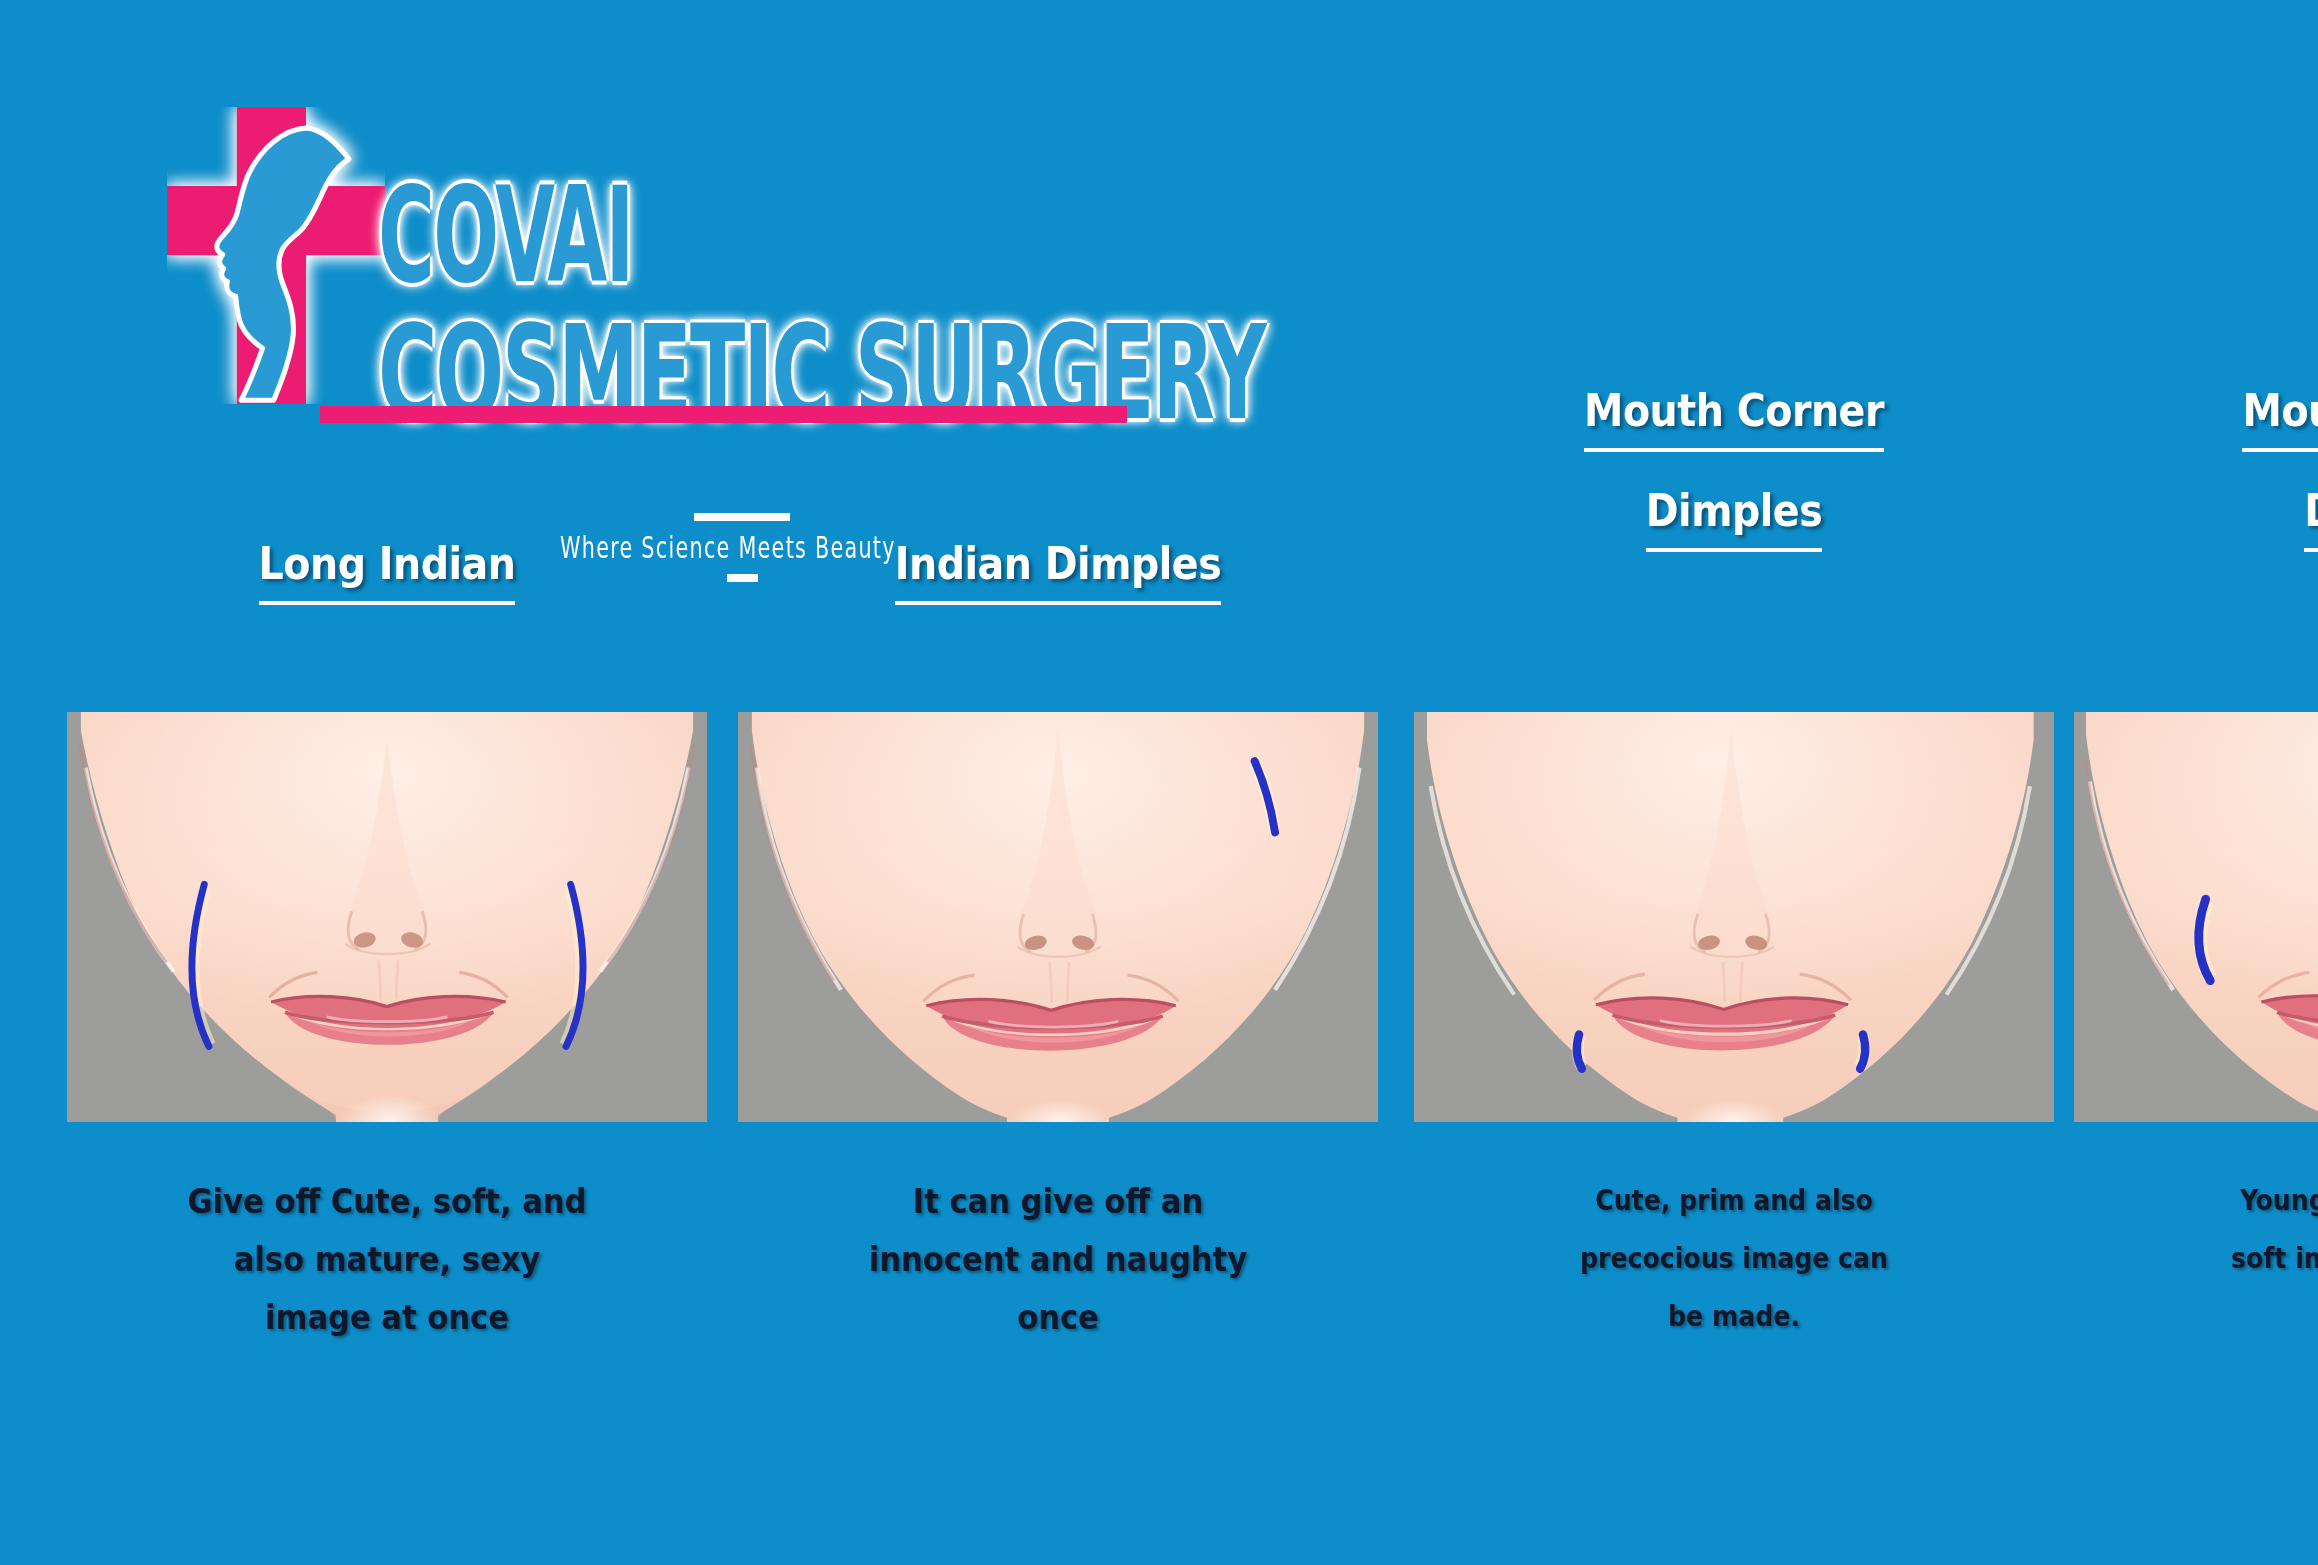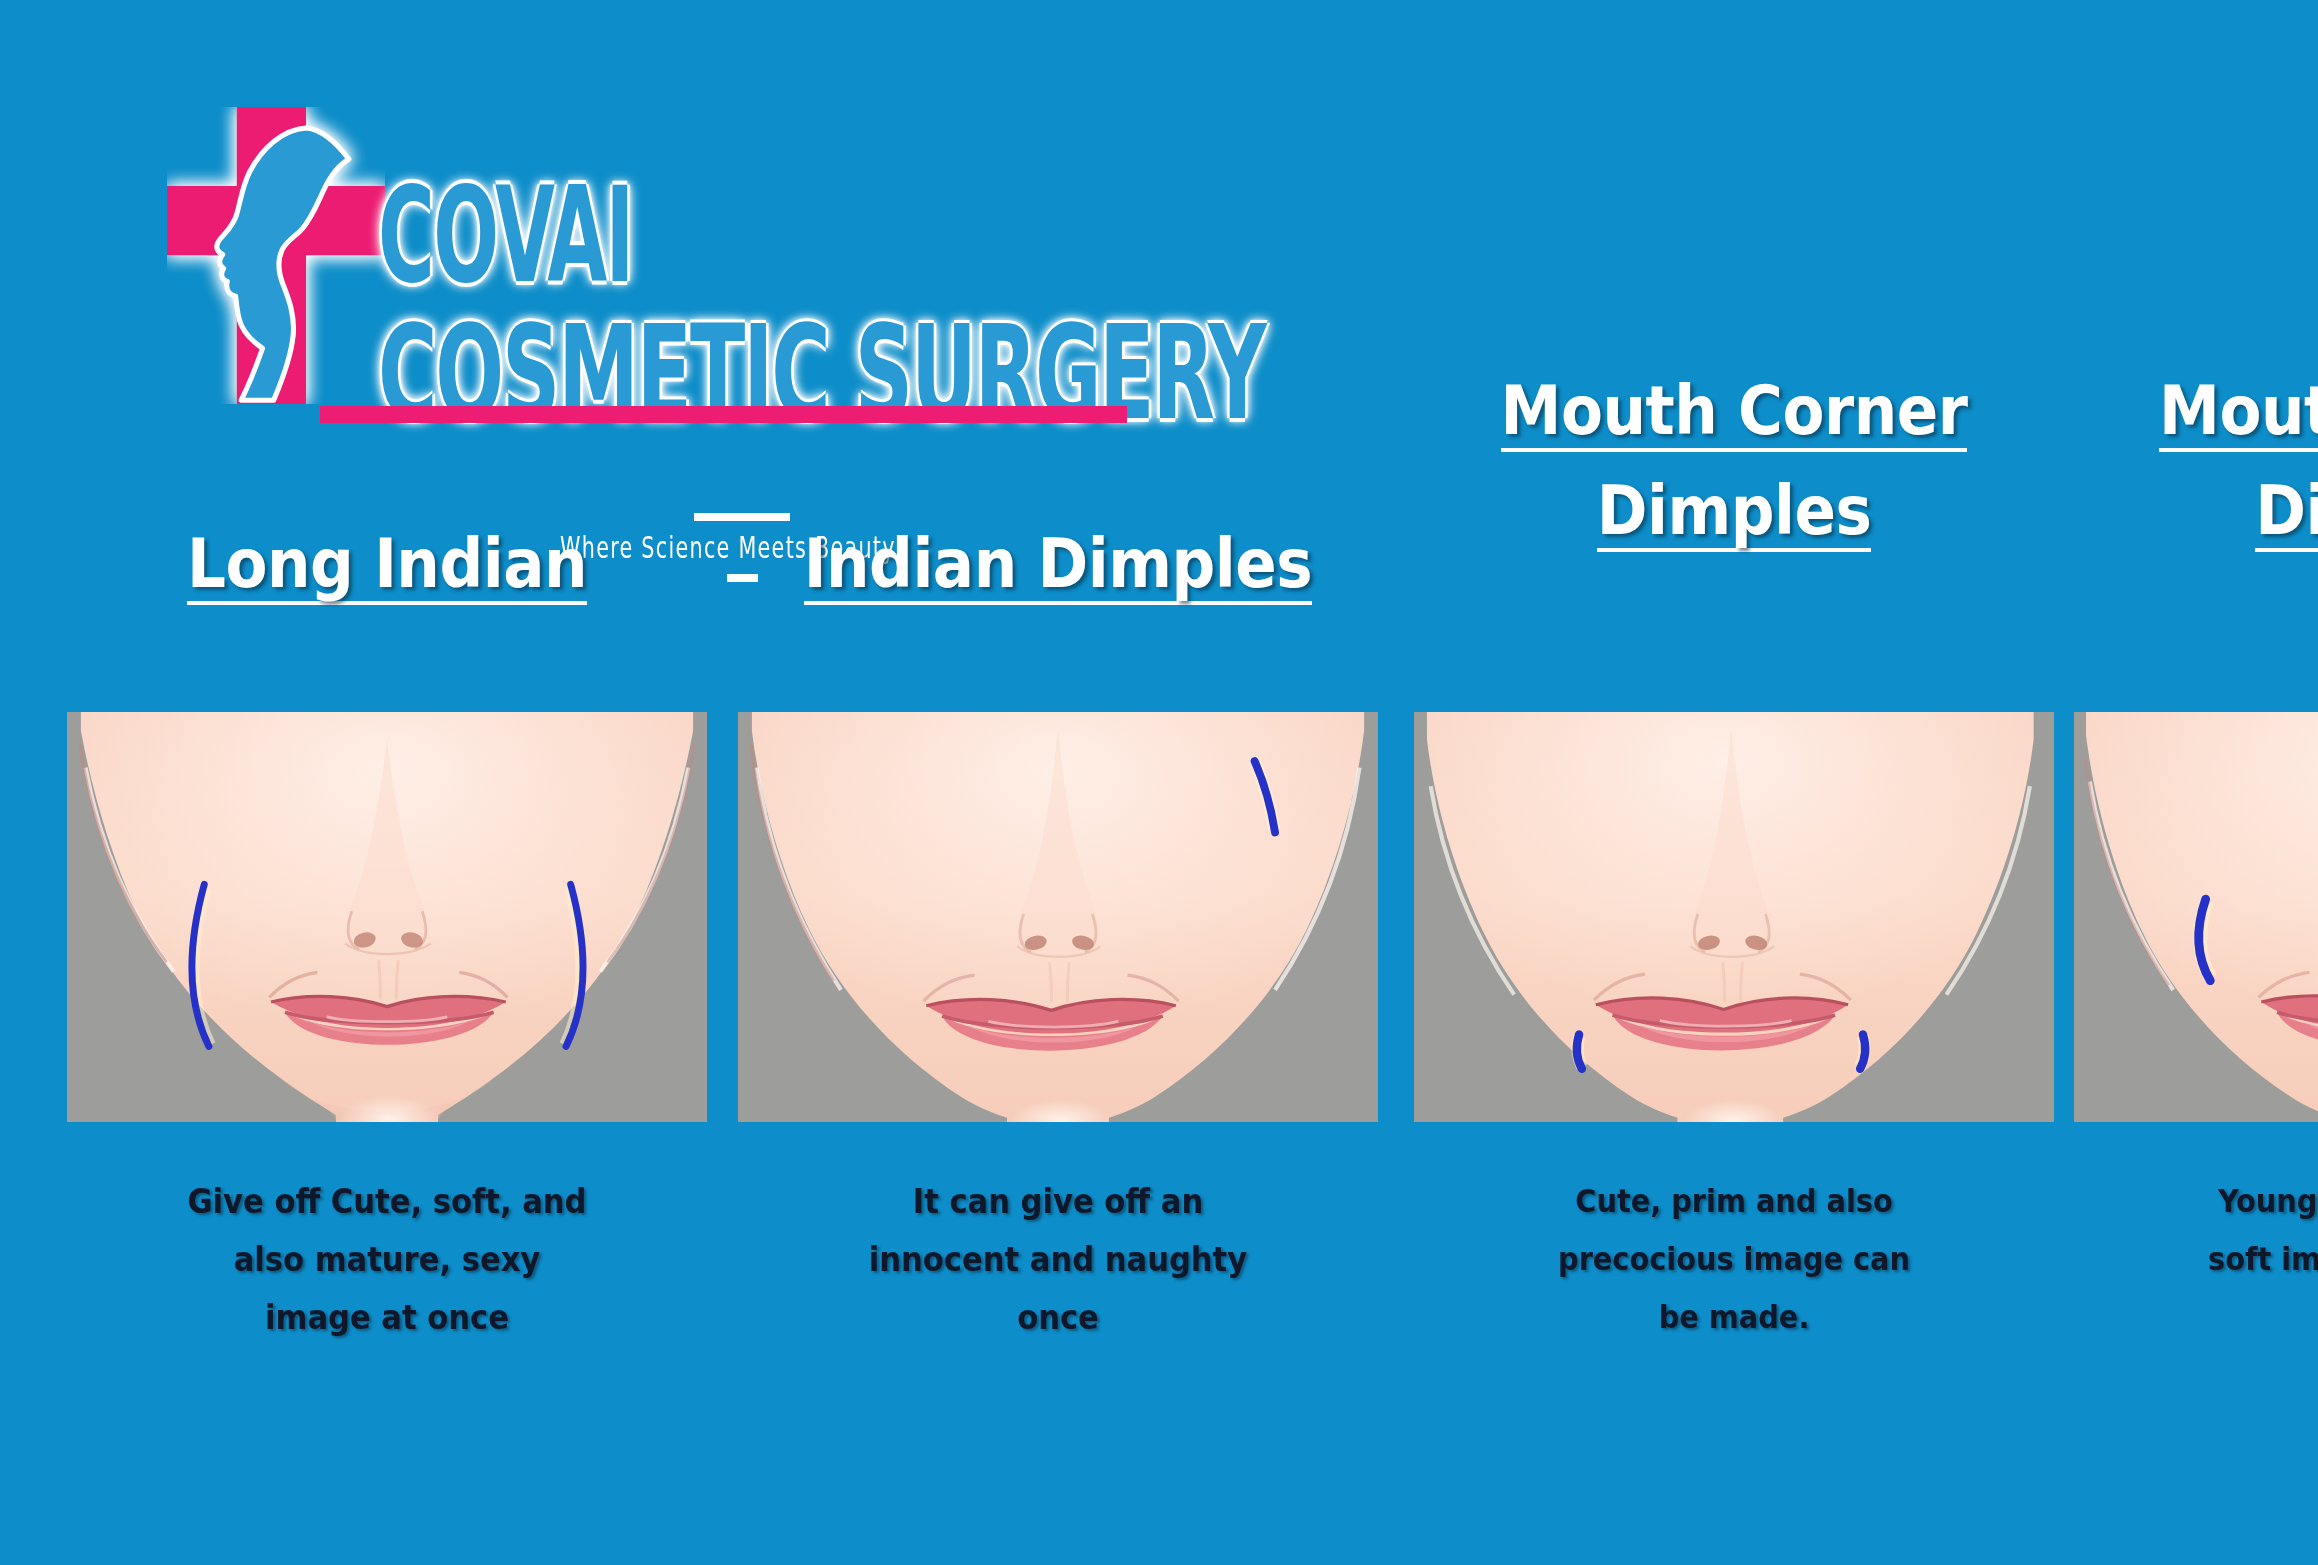--- a/index.html
+++ b/index.html
@@ -66,21 +66,21 @@
   .col{position:absolute;top:0;height:1565px;}
   .col-1{left:67px;width:640px;}
   .col-2{left:738px;width:640px;}
   .col-3{left:1414px;width:640px;}
   .col-4{left:2074px;width:637px;}
 
   .heading{
     position:absolute;left:0;width:100%;
     text-align:center;color:#ffffff;
     font-weight:bold;
-    font-size:68px;line-height:69px;
+    font-size:44px;line-height:69px;
     letter-spacing:-0.5px;
     font-family:"DejaVu Sans Condensed","Liberation Sans Narrow","Liberation Sans",sans-serif;
     text-shadow:3.2px 3.2px 3.7px rgba(10,40,60,0.55);
   }
   .heading .hl{display:inline-block;border-bottom:4.6px solid #ffffff;padding-bottom:2.8px;}
   .h-one-line{top:529px;}
   .h-two-line{top:376px;}
   .h-two-line .hl2{margin-top:24px;}
 
   .panel{
@@ -90,21 +90,21 @@
 
   .caption{
     position:absolute;top:1172px;left:0;width:100%;
     text-align:center;color:#0f172a;font-weight:bold;
     font-size:34px;line-height:58px;
     font-family:"DejaVu Sans Condensed","Liberation Sans Narrow","Liberation Sans",sans-serif;
     text-shadow:2.3px 2.3px 2.8px rgba(10,40,60,0.50);
     padding:0 11px;box-sizing:border-box;
     white-space:pre-line;
   }
-  .c-narrow{font-size:32px;}
+  .c-narrow{font-size:28px;}
   svg{display:block;}
 </style>
 </head>
 <body>
 
 <div class="stage">
 
   <div class="logo">
 
     <div class="logo-mark">

